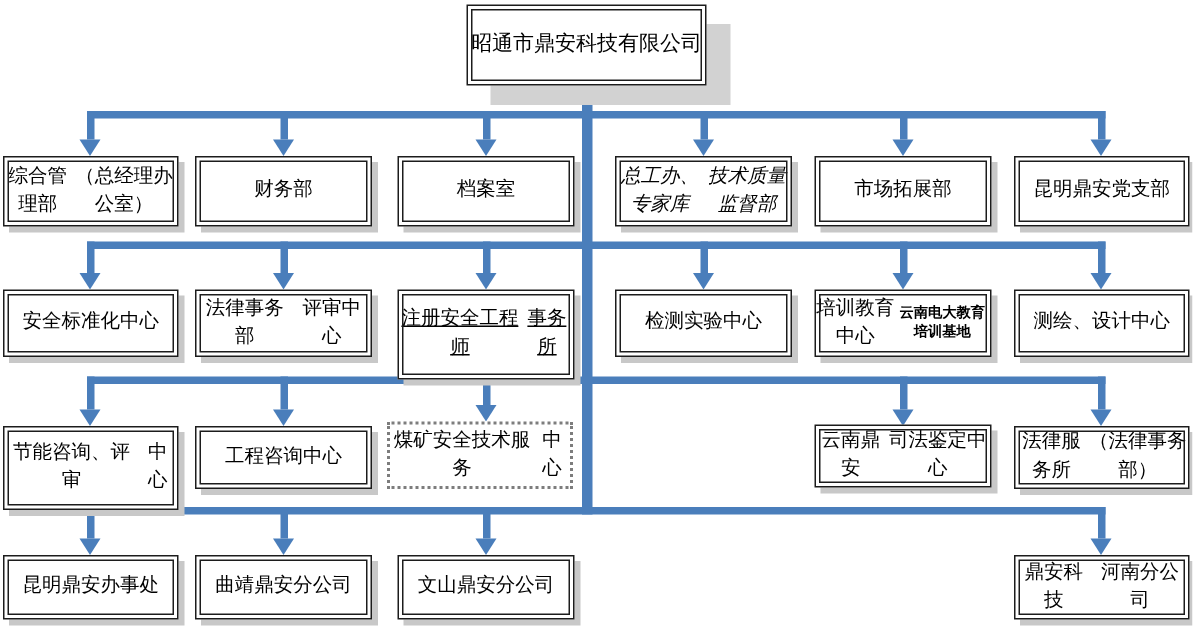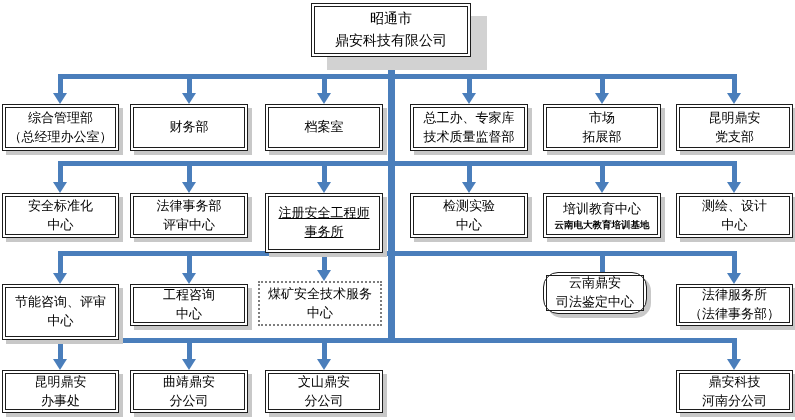--- a/index.html
+++ b/index.html
@@ -4,21 +4,21 @@
 <style>
   html,body{margin:0;padding:0;background:#ffffff;}
   .canvas{
     position:relative;width:795px;height:420px;background:#ffffff;overflow:hidden;
     font-family:"DejaVu Sans",sans-serif;color:#000;
     --blue:#4a7ebb; --border:#1c1c1c; --shadow:#c8c8c8; --titleshadow:#d2d2d2;
   }
   .node{
     position:absolute;background:#ffffff;border:1px solid var(--border);
     box-shadow:4px 4px 0 var(--shadow);
-    display:flex;flex-direction:column;align-items:center;justify-content:center;
+    display:flex;flex-direction:row;align-items:center;justify-content:center;
     text-align:center;font-size:13px;line-height:1.45;box-sizing:border-box;
   }
   .node::before{
     content:"";position:absolute;inset:2px;border:1px solid var(--border);pointer-events:none;
   }
   .node.title{font-size:14px;line-height:1.55;box-shadow:16px 13px 0 var(--titleshadow);}
   .node.dotted{border:2px dotted #7d7d7d;box-shadow:none;}
   .node.dotted::before{display:none;}
   .sub{font-size:9.5px;font-weight:bold;line-height:1.3;}
   .trunk,.hline,.drop{position:absolute;background:var(--blue);}
@@ -75,21 +75,21 @@
   <div class="node" style="left:2px;top:104px;width:117px;height:47px;">
     <span>综合管理部</span>
     <span>（总经理办公室）</span>
   </div>
   <div class="node" style="left:130px;top:104px;width:118px;height:47px;">
     <span>财务部</span>
   </div>
   <div class="node" style="left:265px;top:104px;width:118px;height:47px;">
     <span>档案室</span>
   </div>
-  <div class="node" style="left:410px;top:104px;width:118px;height:47px;">
+  <div class="node" style="left:410px;top:104px;width:118px;height:47px;font-style:italic;">
     <span>总工办、专家库</span>
     <span>技术质量监督部</span>
   </div>
   <div class="node" style="left:543px;top:104px;width:118px;height:47px;">
     <span>市场</span>
     <span>拓展部</span>
   </div>
   <div class="node" style="left:676px;top:104px;width:117px;height:47px;">
     <span>昆明鼎安</span>
     <span>党支部</span>
@@ -125,21 +125,21 @@
     <span>中心</span>
   </div>
   <div class="node" style="left:130px;top:284px;width:118px;height:42px;text-align:right;">
     <span>工程咨询</span>
     <span>中心</span>
   </div>
   <div class="node dotted" style="left:258px;top:281px;width:124px;height:45px;">
     <span>煤矿安全技术服务</span>
     <span>中心</span>
   </div>
-  <div class="node" style="left:543px;top:272px;width:104px;height:42px;border-radius:15px;">
+  <div class="node" style="left:543px;top:283px;width:118px;height:42px;">
     <span>云南鼎安</span>
     <span>司法鉴定中心</span>
   </div>
   <div class="node" style="left:676px;top:284px;width:117px;height:42px;">
     <span>法律服务所</span>
     <span>（法律事务部）</span>
   </div>
 
   <div class="node" style="left:2px;top:370px;width:117px;height:43px;">
     <span>昆明鼎安</span>

